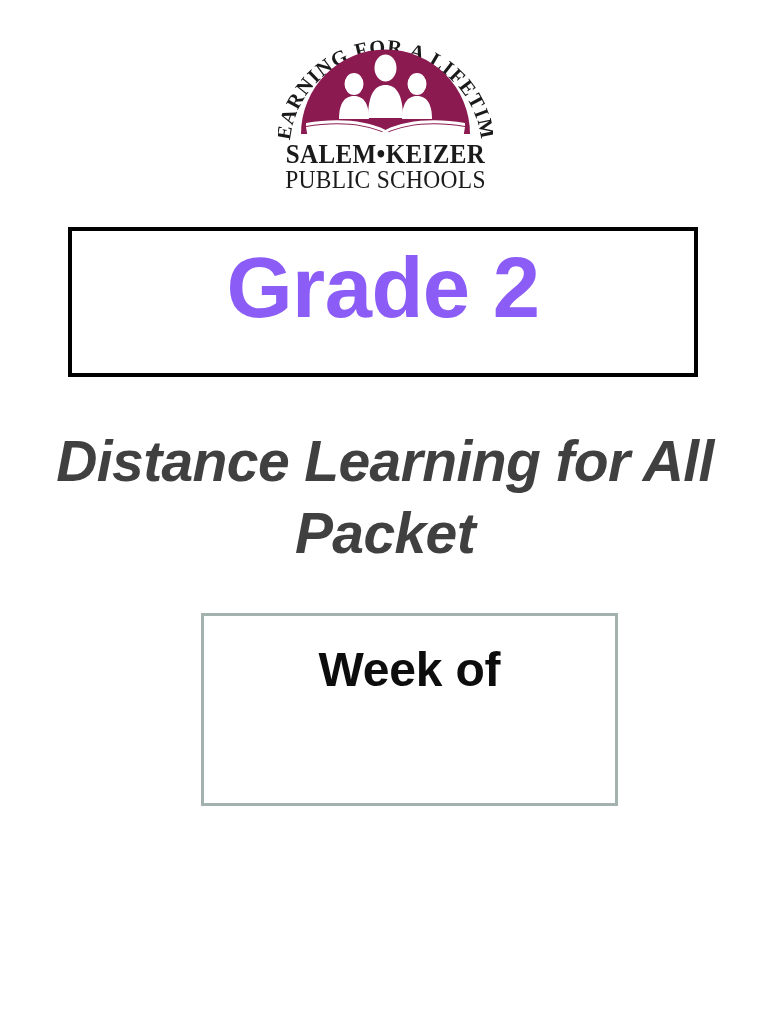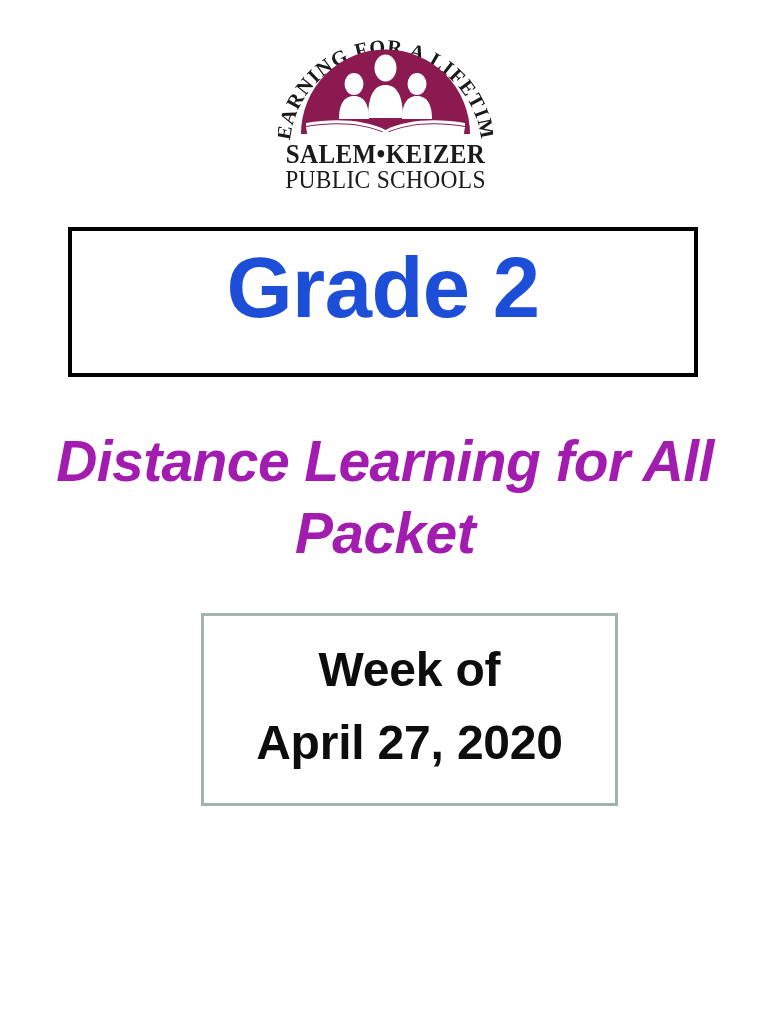--- a/index.html
+++ b/index.html
@@ -49,37 +49,37 @@
   }
   #grade-title {
     position: absolute;
     left: 0;
     top: 14px;
     width: 100%;
     text-align: center;
     font-size: 85px;
     line-height: 1.0;
     font-weight: bold;
-    color: #1d4ed8;
+    color: #8b5cf6;
     letter-spacing: -0.5px;
     font-family: "Liberation Sans", sans-serif;
   }
 
   
   #subtitle {
     position: absolute;
     left: 35px;
     top: 425px;
     width: 700px;
     text-align: center;
     font-size: 57px;
     line-height: 1.27;
     font-weight: bold;
     font-style: italic;
-    color: #a21caf;
+    color: #404040;
     letter-spacing: -0.6px;
   }
 
   
   #week-box {
     position: absolute;
     left: 177px;
     top: 613px;
     width: 417px;
     height: 193px;
@@ -164,15 +164,14 @@
 </div>
 
 <div id="subtitle">
   <span>Distance Learning for All</span>
   <span>Packet</span>
 </div>
 
 <div id="week-box">
   <div id="week-inner">
     <div class="week-line">Week of</div>
-    <div class="week-line">April 27, 2020</div>
   </div>
 </div>
 
 </body></html>

